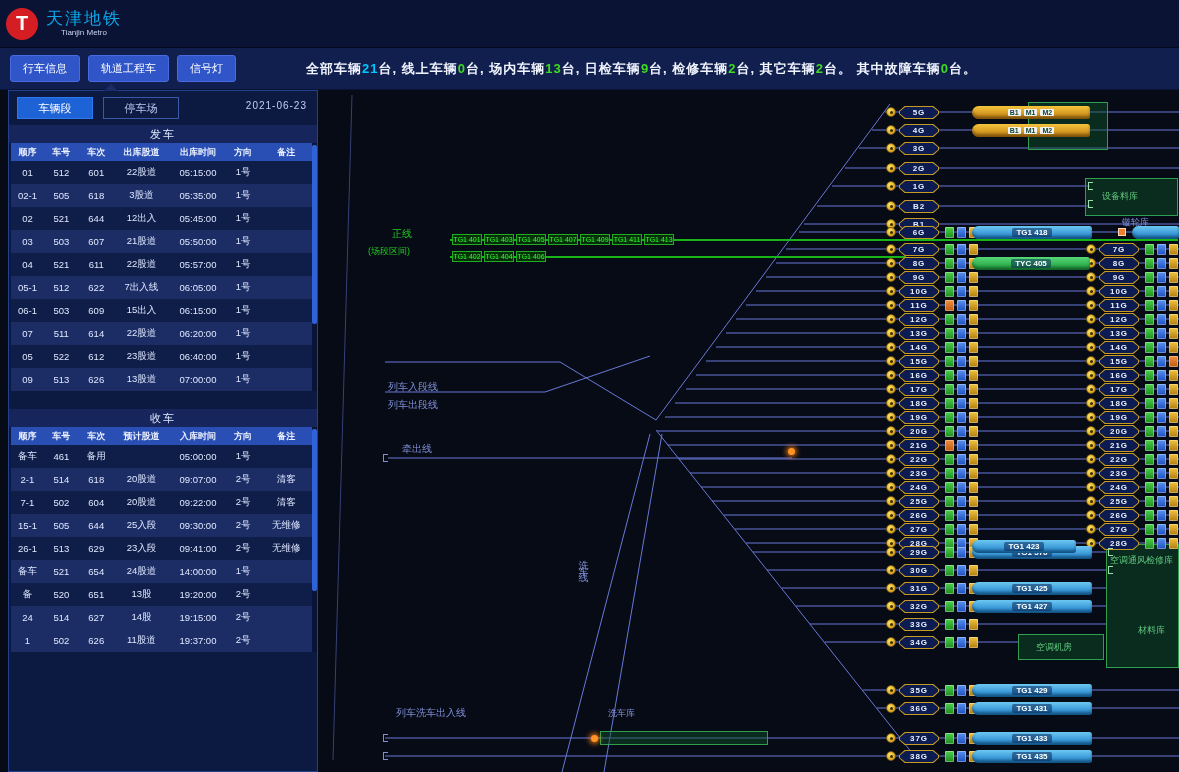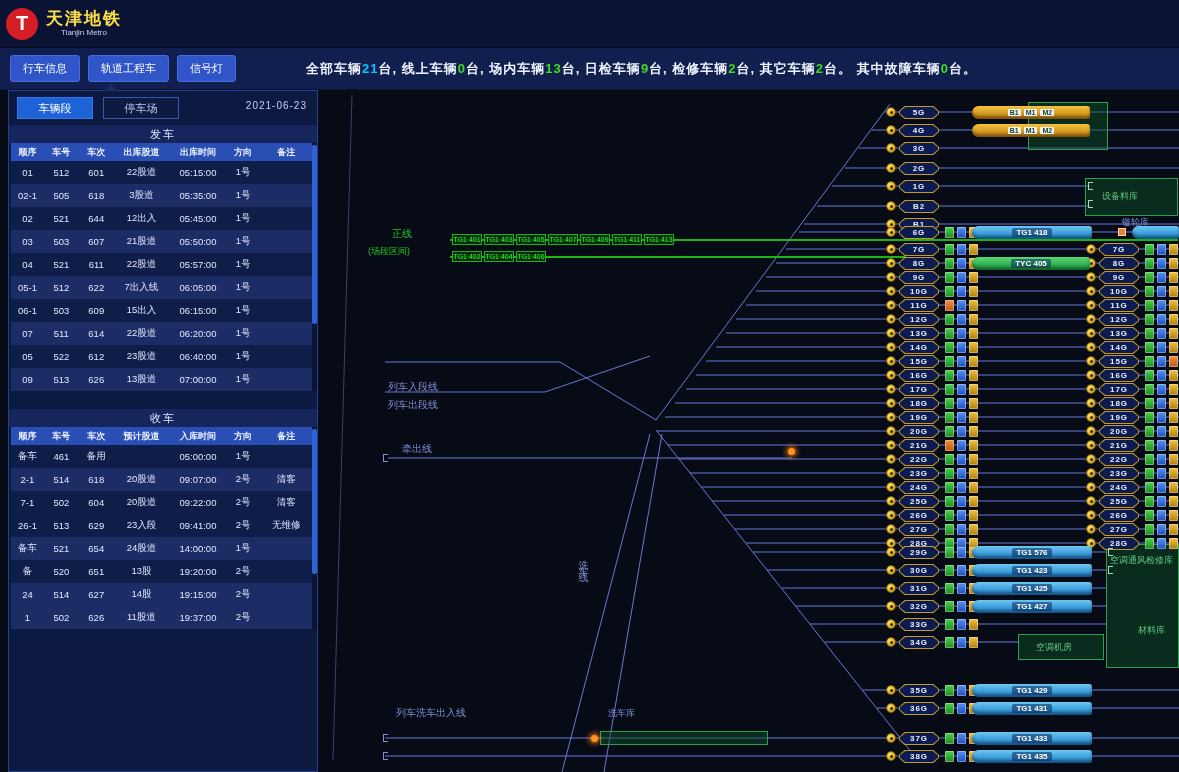--- a/index.html
+++ b/index.html
@@ -2,21 +2,21 @@
 <html><head>
 <meta charset="utf-8">
 <style>
 *{margin:0;padding:0;box-sizing:border-box;font-family:"Liberation Sans","DejaVu Sans",sans-serif;}
 html,body{background:#03060d;}
 .stage{position:relative;width:1179px;height:772px;background:#070b16;overflow:hidden;}
 
 .hdr{position:absolute;left:0;top:0;width:1179px;height:48px;background:#0a1334;display:flex;align-items:center;z-index:5;border-bottom:1px solid #060a20;}
 .logo-cir{width:32px;height:32px;border-radius:50%;background:#d41e24;color:#fff;font-weight:bold;font-size:20px;display:flex;align-items:center;justify-content:center;margin:0 8px 0 6px;}
 .logo-txt{line-height:1;margin-right:26px;}
-.logo-cn{color:#fde047;font-size:17px;font-weight:bold;letter-spacing:2px;}
+.logo-cn{color:#0ea5e9;font-size:17px;font-weight:normal;letter-spacing:2px;}
 .logo-en{color:#c8d2f0;font-size:8px;text-align:center;margin-top:2px;}
 .hdr-title{color:#fff;font-size:25px;font-weight:bold;letter-spacing:7px;}
 
 .tbar{position:absolute;left:0;top:48px;width:1179px;height:42px;background:#111f4e;z-index:5;display:flex;align-items:center;border-bottom:1px solid #0a1436;}
 .tb-btns{display:flex;gap:8px;margin-left:10px;}
 .tb-btn{background:#2f55c8;color:#fff;font-size:11px;padding:5px 12px;border-radius:3px;cursor:pointer;border:1px solid #4a6ae0;}
 .stats{margin-left:70px;font-size:13px;font-weight:bold;color:#f0f4ff;letter-spacing:1px;white-space:nowrap;}
 .st-white{color:#f0f4ff;} .st-cyan{color:#00c8ff;} .st-green{color:#3ddc1e;}
 .notch{position:absolute;left:104px;top:84px;width:0;height:0;border-left:7px solid transparent;border-right:7px solid transparent;border-bottom:7px solid #1a2c66;z-index:6;}
 
@@ -526,21 +526,21 @@
       <div class="train tr-blue" style="left: 972px; top: 546px; width: 120px;">
         <span class="tr-lab">TG1 576</span>
       </div>
       <div class="tcir" style="left: 886px; top: 565px;"></div>
       <div class="oct-o oct" style="left: 899px; top: 564px;">
         <div class="oct-i oct">30G</div>
       </div>
       <div class="mini mi-g" style="left: 945px; top: 565px;"></div>
       <div class="mini mi-b" style="left: 957px; top: 565px;"></div>
       <div class="mini mi-y" style="left: 969px; top: 565px;"></div>
-      <div class="train tr-blue" style="left: 972px; top: 564px; width: 120px;">
+      <div class="train tr-blue" style="left: 972px; top: 540px; width: 104px;">
         <span class="tr-lab">TG1 423</span>
       </div>
       <div class="tcir" style="left: 886px; top: 583px;"></div>
       <div class="oct-o oct" style="left: 899px; top: 582px;">
         <div class="oct-i oct">31G</div>
       </div>
       <div class="mini mi-g" style="left: 945px; top: 583px;"></div>
       <div class="mini mi-b" style="left: 957px; top: 583px;"></div>
       <div class="mini mi-y" style="left: 969px; top: 583px;"></div>
       <div class="train tr-blue" style="left: 972px; top: 582px; width: 120px;">
@@ -808,20 +808,29 @@
             </tr>
             <tr class="odd">
               <td>7-1</td>
               <td>502</td>
               <td>604</td>
               <td>20股道</td>
               <td>09:22:00</td>
               <td>2号</td>
               <td>清客</td>
             </tr>
+            <tr class="even">
+              <td>15-1</td>
+              <td>505</td>
+              <td>644</td>
+              <td>25入段</td>
+              <td>09:30:00</td>
+              <td>2号</td>
+              <td>无维修</td>
+            </tr>
             <tr class="odd">
               <td>26-1</td>
               <td>513</td>
               <td>629</td>
               <td>23入段</td>
               <td>09:41:00</td>
               <td>2号</td>
               <td>无维修</td>
             </tr>
             <tr class="even">

